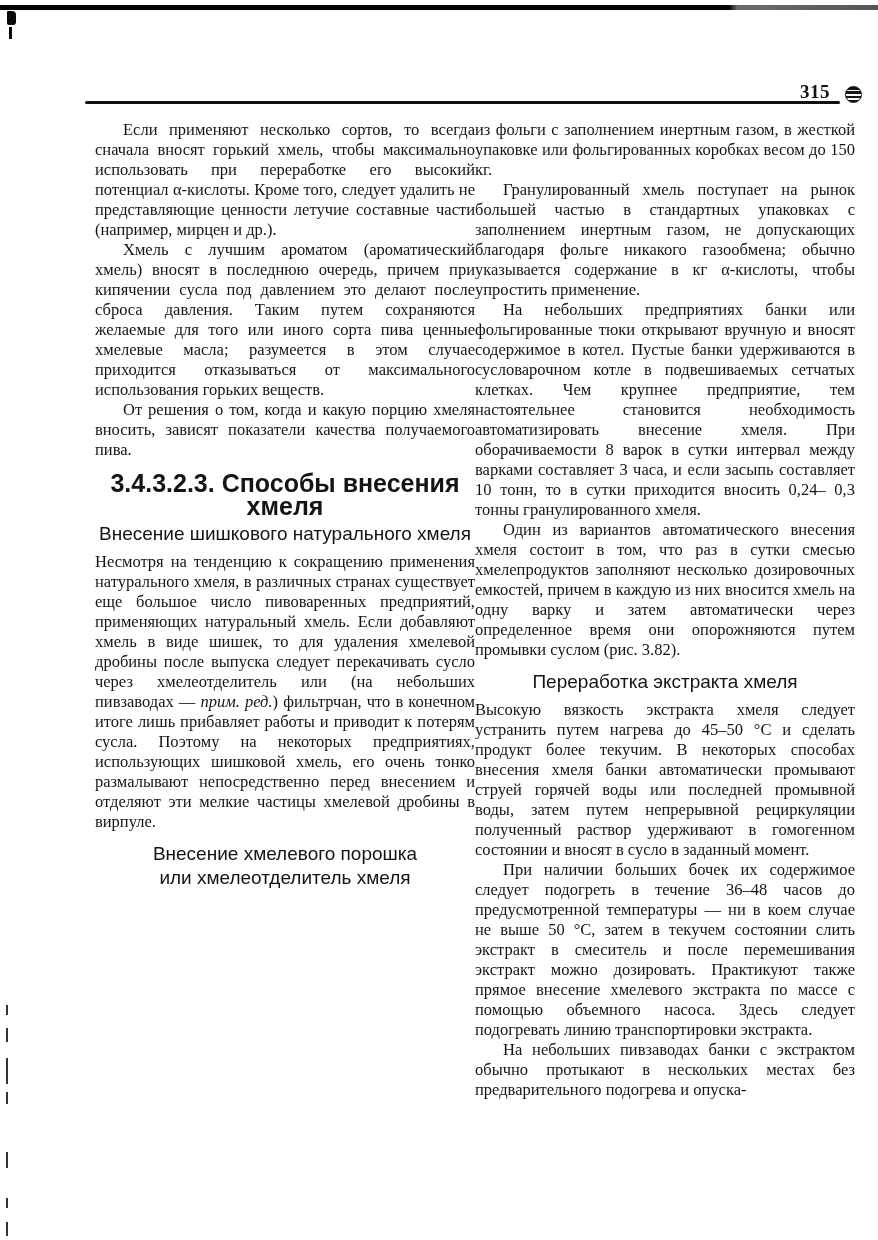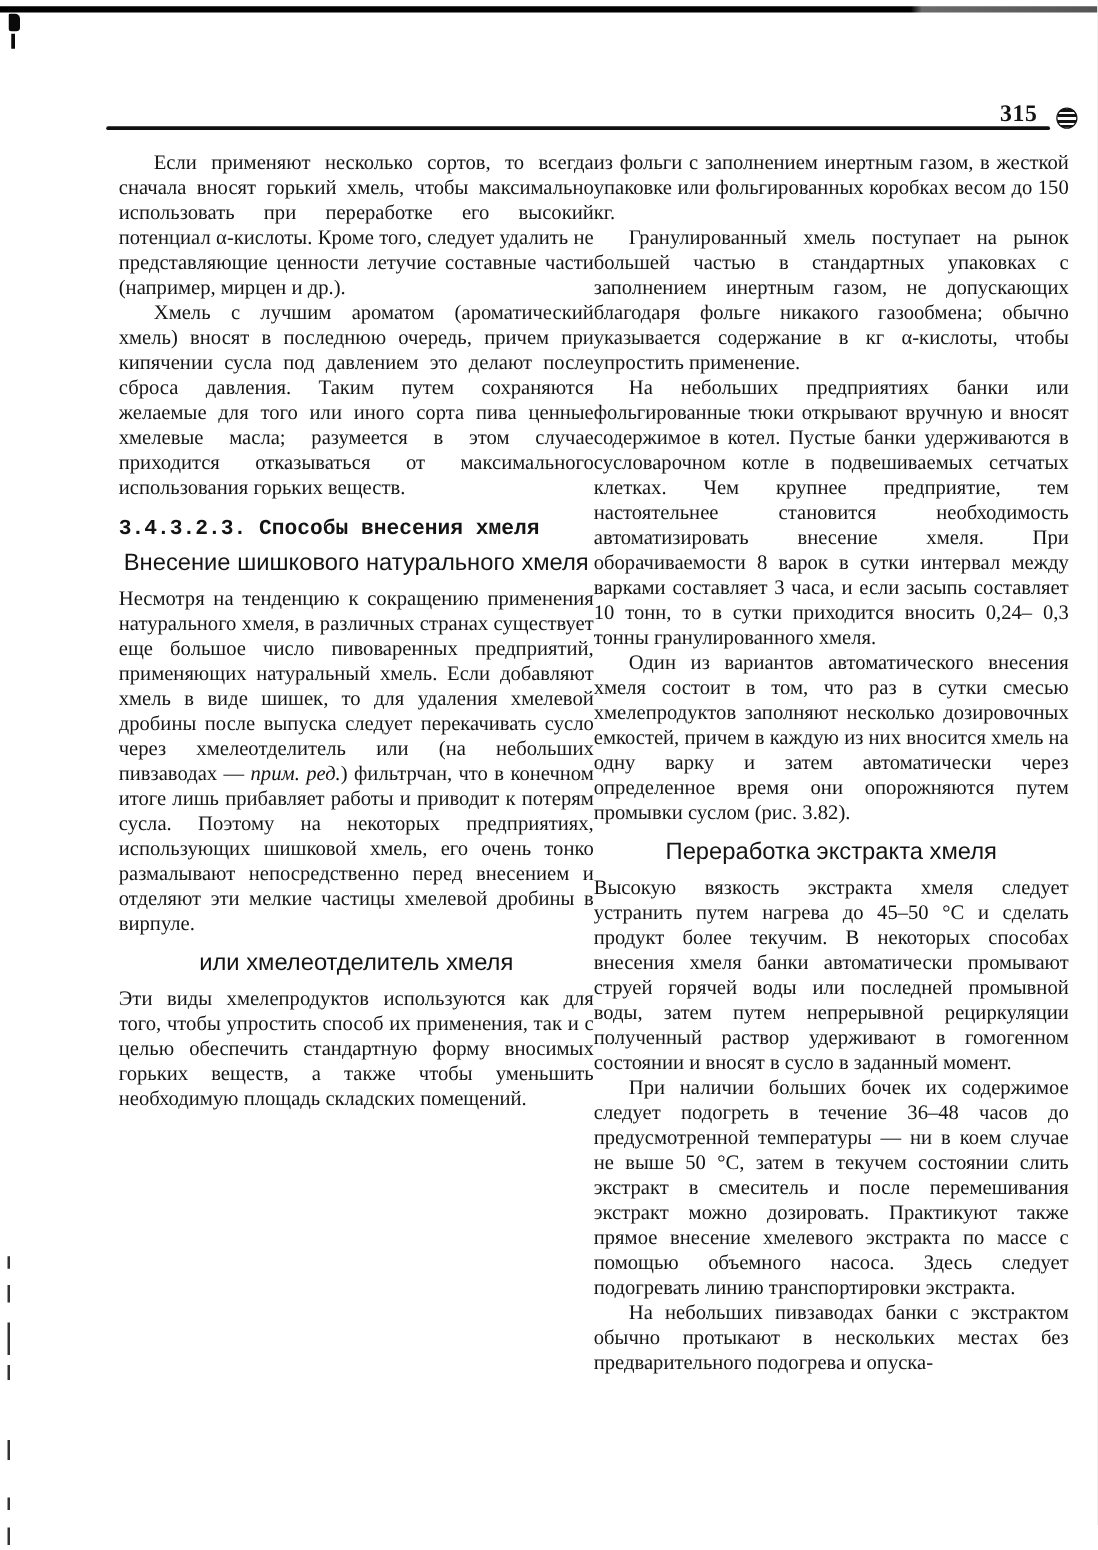--- a/index.html
+++ b/index.html
@@ -54,23 +54,23 @@
   .col{
     flex:0 0 380px;width:380px;
     font-size:16.5px;line-height:20px;
     text-align:justify;
     overflow:hidden;
   }
   .col p{margin:0;text-indent:28px;}
   .col p.noindent{text-indent:0;}
   .col i{font-style:italic;font-family:Liberation Serif, serif;}
   .hsec{
-    font-family:Liberation Mono, monospace;
-    font-weight:bold;font-size:17px;line-height:23px;
-    margin:12px 0 4px 0;text-align:left;
+    font-family:Liberation Sans, sans-serif;
+    font-weight:bold;font-size:25px;line-height:23px;
+    margin:12px 0 4px 0;text-align:center;
   }
   .hsub{
     font-family:"Liberation Sans", sans-serif;
     font-weight:normal;font-size:19px;line-height:24px;
     margin:2px 0 6px 0;text-align:center;
   }
   .hsub .line{display:block;}
   .gap-top{margin-top:10px;}
 </style>
 </head>
@@ -93,27 +93,28 @@
     <span class="pagenum">315</span>
     <span class="marker"></span>
     <div class="rule"></div>
   </div>
 
   <main class="columns">
 
     <section class="col">
       <p>Если применяют несколько сортов, то всегда сначала вносят горький хмель, чтобы максимально использовать при переработке его высокий потенциал α-кислоты. Кроме того, следует удалить не представляющие ценности летучие составные части (например, мирцен и др.).</p>
       <p>Хмель с лучшим ароматом (ароматический хмель) вносят в последнюю очередь, причем при кипячении сусла под давлением это делают после сброса давления. Таким путем сохраняются желаемые для того или иного сорта пива ценные хмелевые масла; разумеется в этом случае приходится отказываться от максимального использования горьких веществ.</p>
+      <p>От решения о том, когда и какую порцию хмеля вносить, зависят показатели качества получаемого пива.</p>
       <h2 class="hsec">3.4.3.2.3. Способы внесения хмеля</h2>
       <h3 class="hsub">Внесение шишкового натурального хмеля</h3>
       <p class="noindent"><span>Несмотря на тенденцию к сокращению применения натурального хмеля, в различных странах существует еще большое число пивоваренных предприятий, применяющих натуральный хмель. Если добавляют хмель в виде шишек, то для удаления хмелевой дробины после выпуска следует перекачивать сусло через хмелеотделитель или (на небольших пивзаводах — </span><i>прим. ред.</i><span>) фильтрчан, что в конечном итоге лишь прибавляет работы и приводит к потерям сусла. Поэтому на некоторых предприятиях, использующих шишковой хмель, его очень тонко размалывают непосредственно перед внесением и отделяют эти мелкие частицы хмелевой дробины в вирпуле.</span></p>
       <h3 class="hsub gap-top">
+          <span class="line">Внесение хмелевого порошка</span>
           <span class="line">или хмелеотделитель хмеля</span>
         </h3>
-      <p class="noindent">Эти виды хмелепродуктов используются как для того, чтобы упростить способ их применения, так и с целью обеспечить стандартную форму вносимых горьких веществ, а также чтобы уменьшить необходимую площадь складских помещений.</p>
     </section>
 
     <section class="col">
       <p class="noindent">из фольги с заполнением инертным газом, в жесткой упаковке или фольгированных коробках весом до 150 кг.</p>
       <p>Гранулированный хмель поступает на рынок большей частью в стандартных упаковках с заполнением инертным газом, не допускающих благодаря фольге никакого газообмена; обычно указывается содержание в кг α-кислоты, чтобы упростить применение.</p>
       <p>На небольших предприятиях банки или фольгированные тюки открывают вручную и вносят содержимое в котел. Пустые банки удерживаются в сусловарочном котле в подвешиваемых сетчатых клетках. Чем крупнее предприятие, тем настоятельнее становится необходимость автоматизировать внесение хмеля. При оборачиваемости 8 варок в сутки интервал между варками составляет 3 часа, и если засыпь составляет 10 тонн, то в сутки приходится вносить 0,24– 0,3 тонны гранулированного хмеля.</p>
       <p>Один из вариантов автоматического внесения хмеля состоит в том, что раз в сутки смесью хмелепродуктов заполняют несколько дозировочных емкостей, причем в каждую из них вносится хмель на одну варку и затем автоматически через определенное время они опорожняются путем промывки суслом (рис. 3.82).</p>
       <h3 class="hsub gap-top">Переработка экстракта хмеля</h3>
       <p class="noindent">Высокую вязкость экстракта хмеля следует устранить путем нагрева до 45–50 °С и сделать продукт более текучим. В некоторых способах внесения хмеля банки автоматически промывают струей горячей воды или последней промывной воды, затем путем непрерывной рециркуляции полученный раствор удерживают в гомогенном состоянии и вносят в сусло в заданный момент.</p>
       <p>При наличии больших бочек их содержимое следует подогреть в течение 36–48 часов до предусмотренной температуры — ни в коем случае не выше 50 °С, затем в текучем состоянии слить экстракт в смеситель и после перемешивания экстракт можно дозировать. Практикуют также прямое внесение хмелевого экстракта по массе с помощью объемного насоса. Здесь следует подогревать линию транспортировки экстракта.</p>

